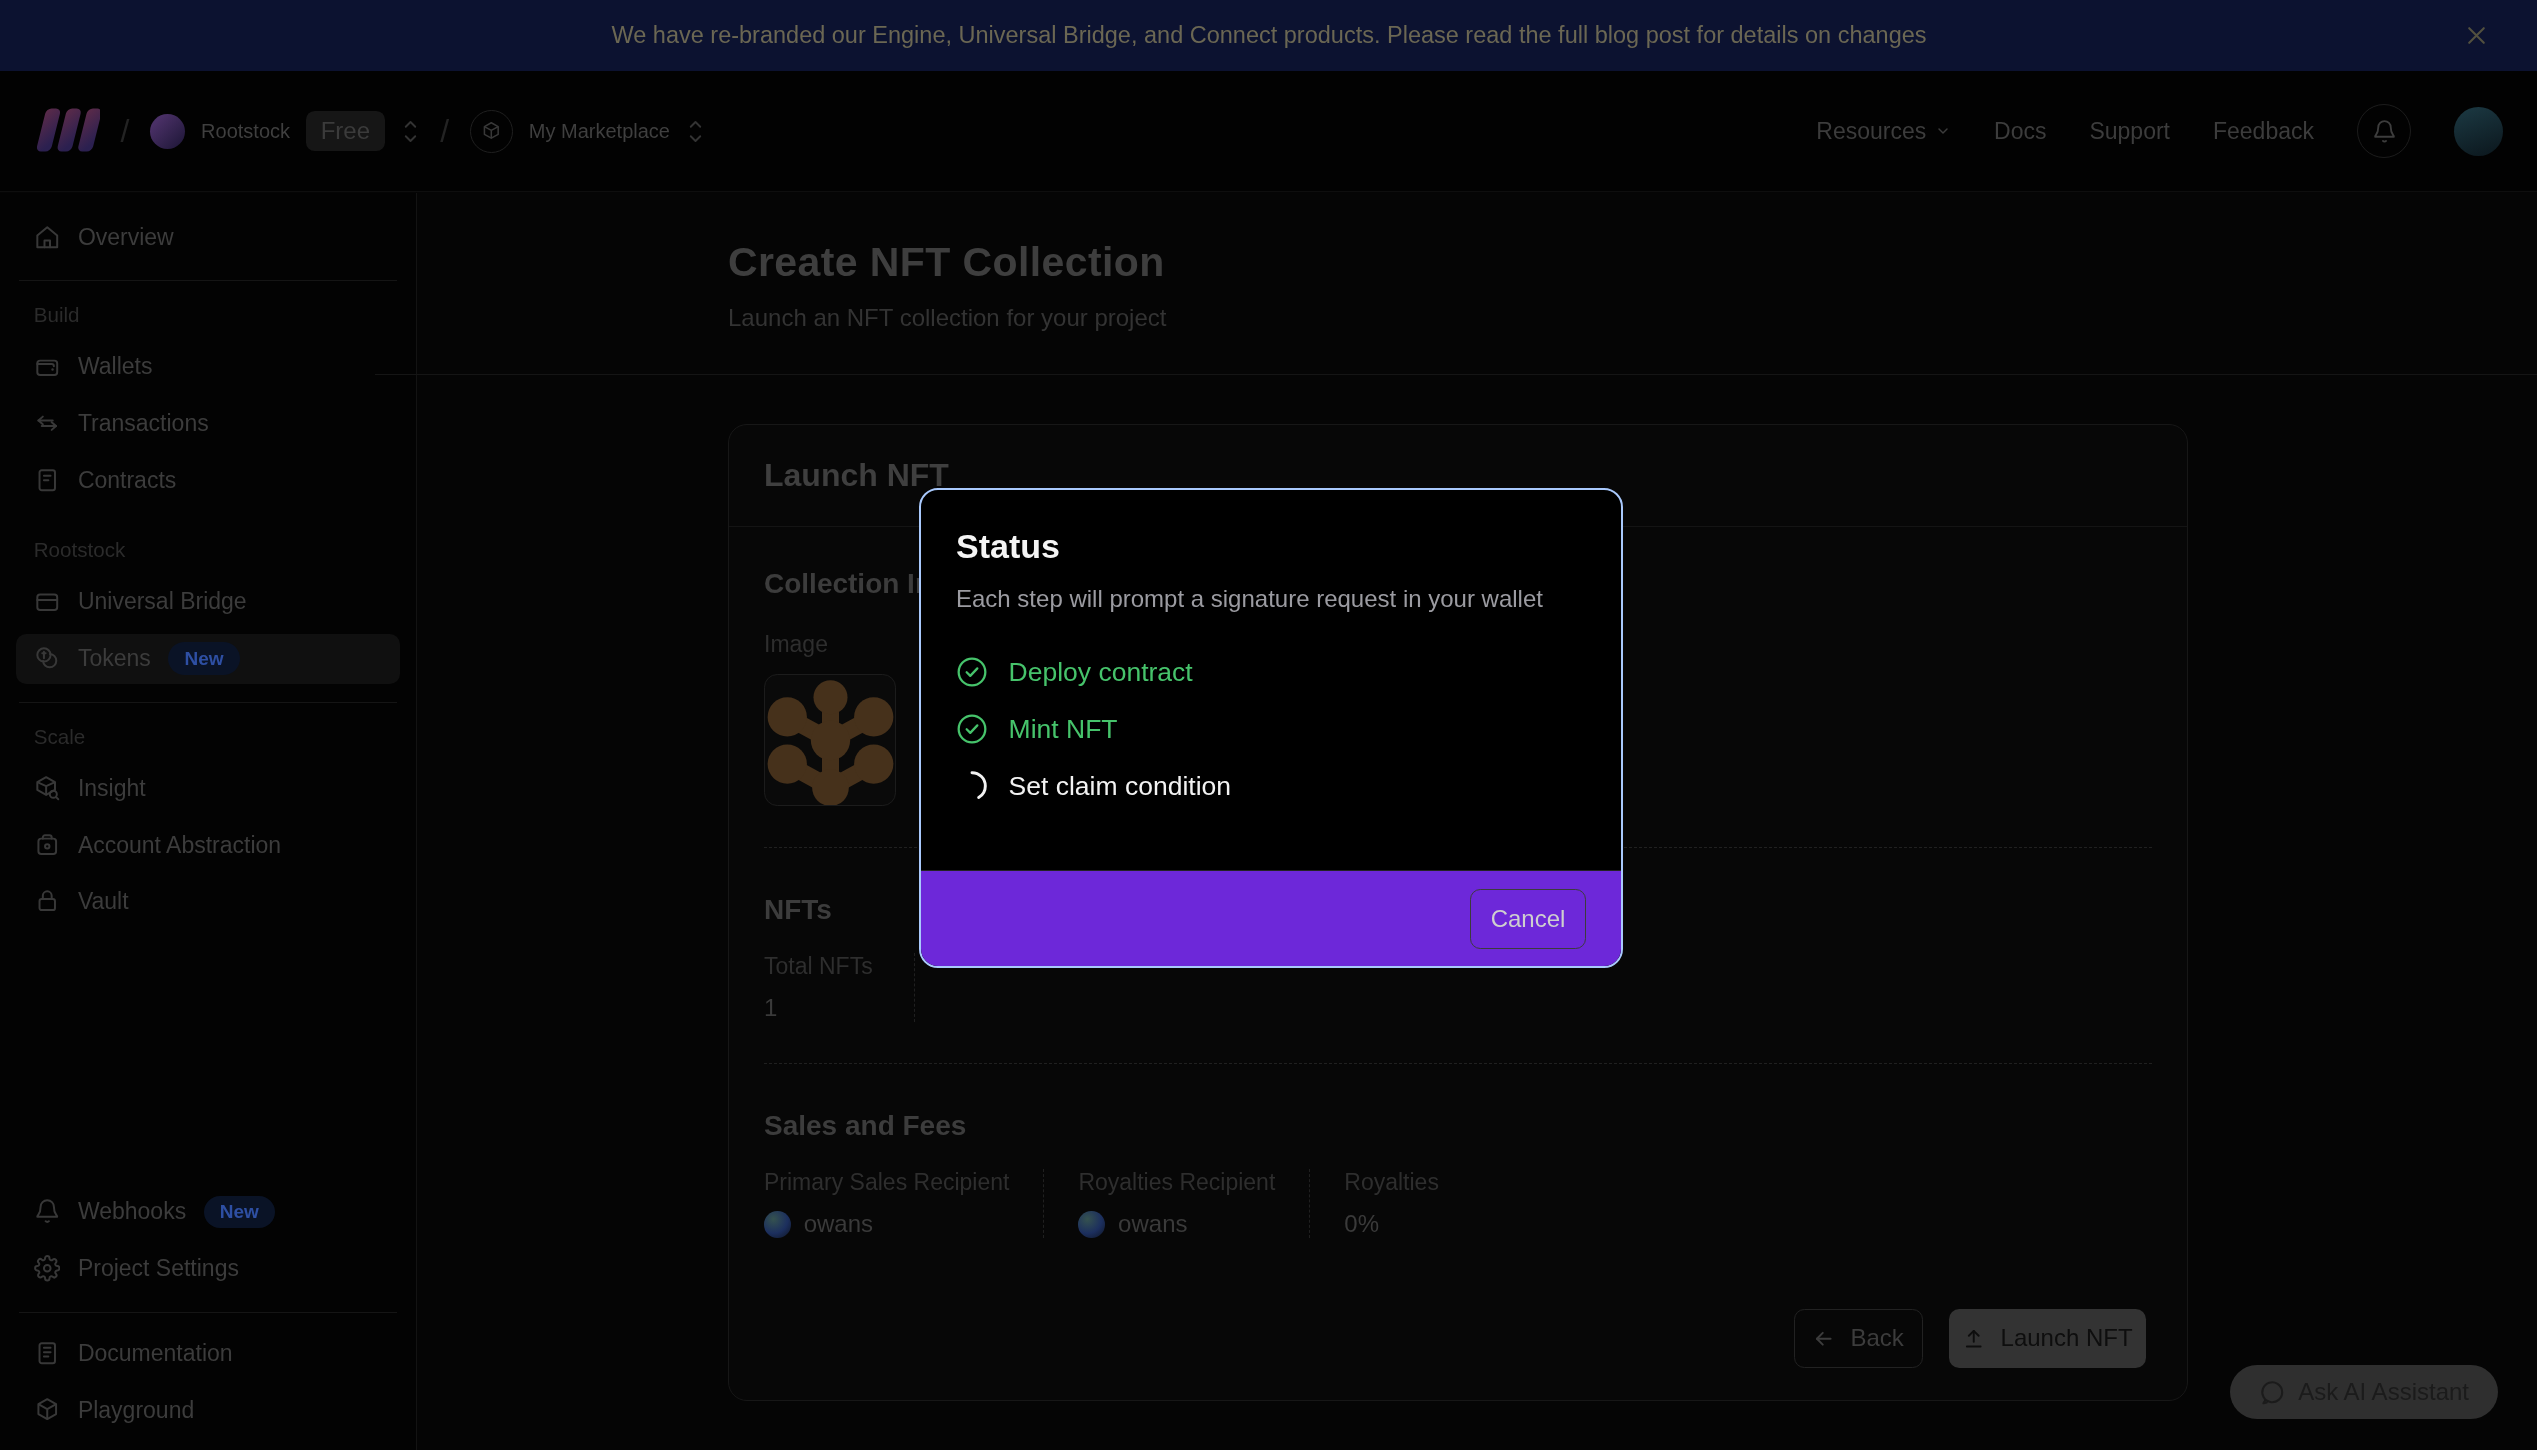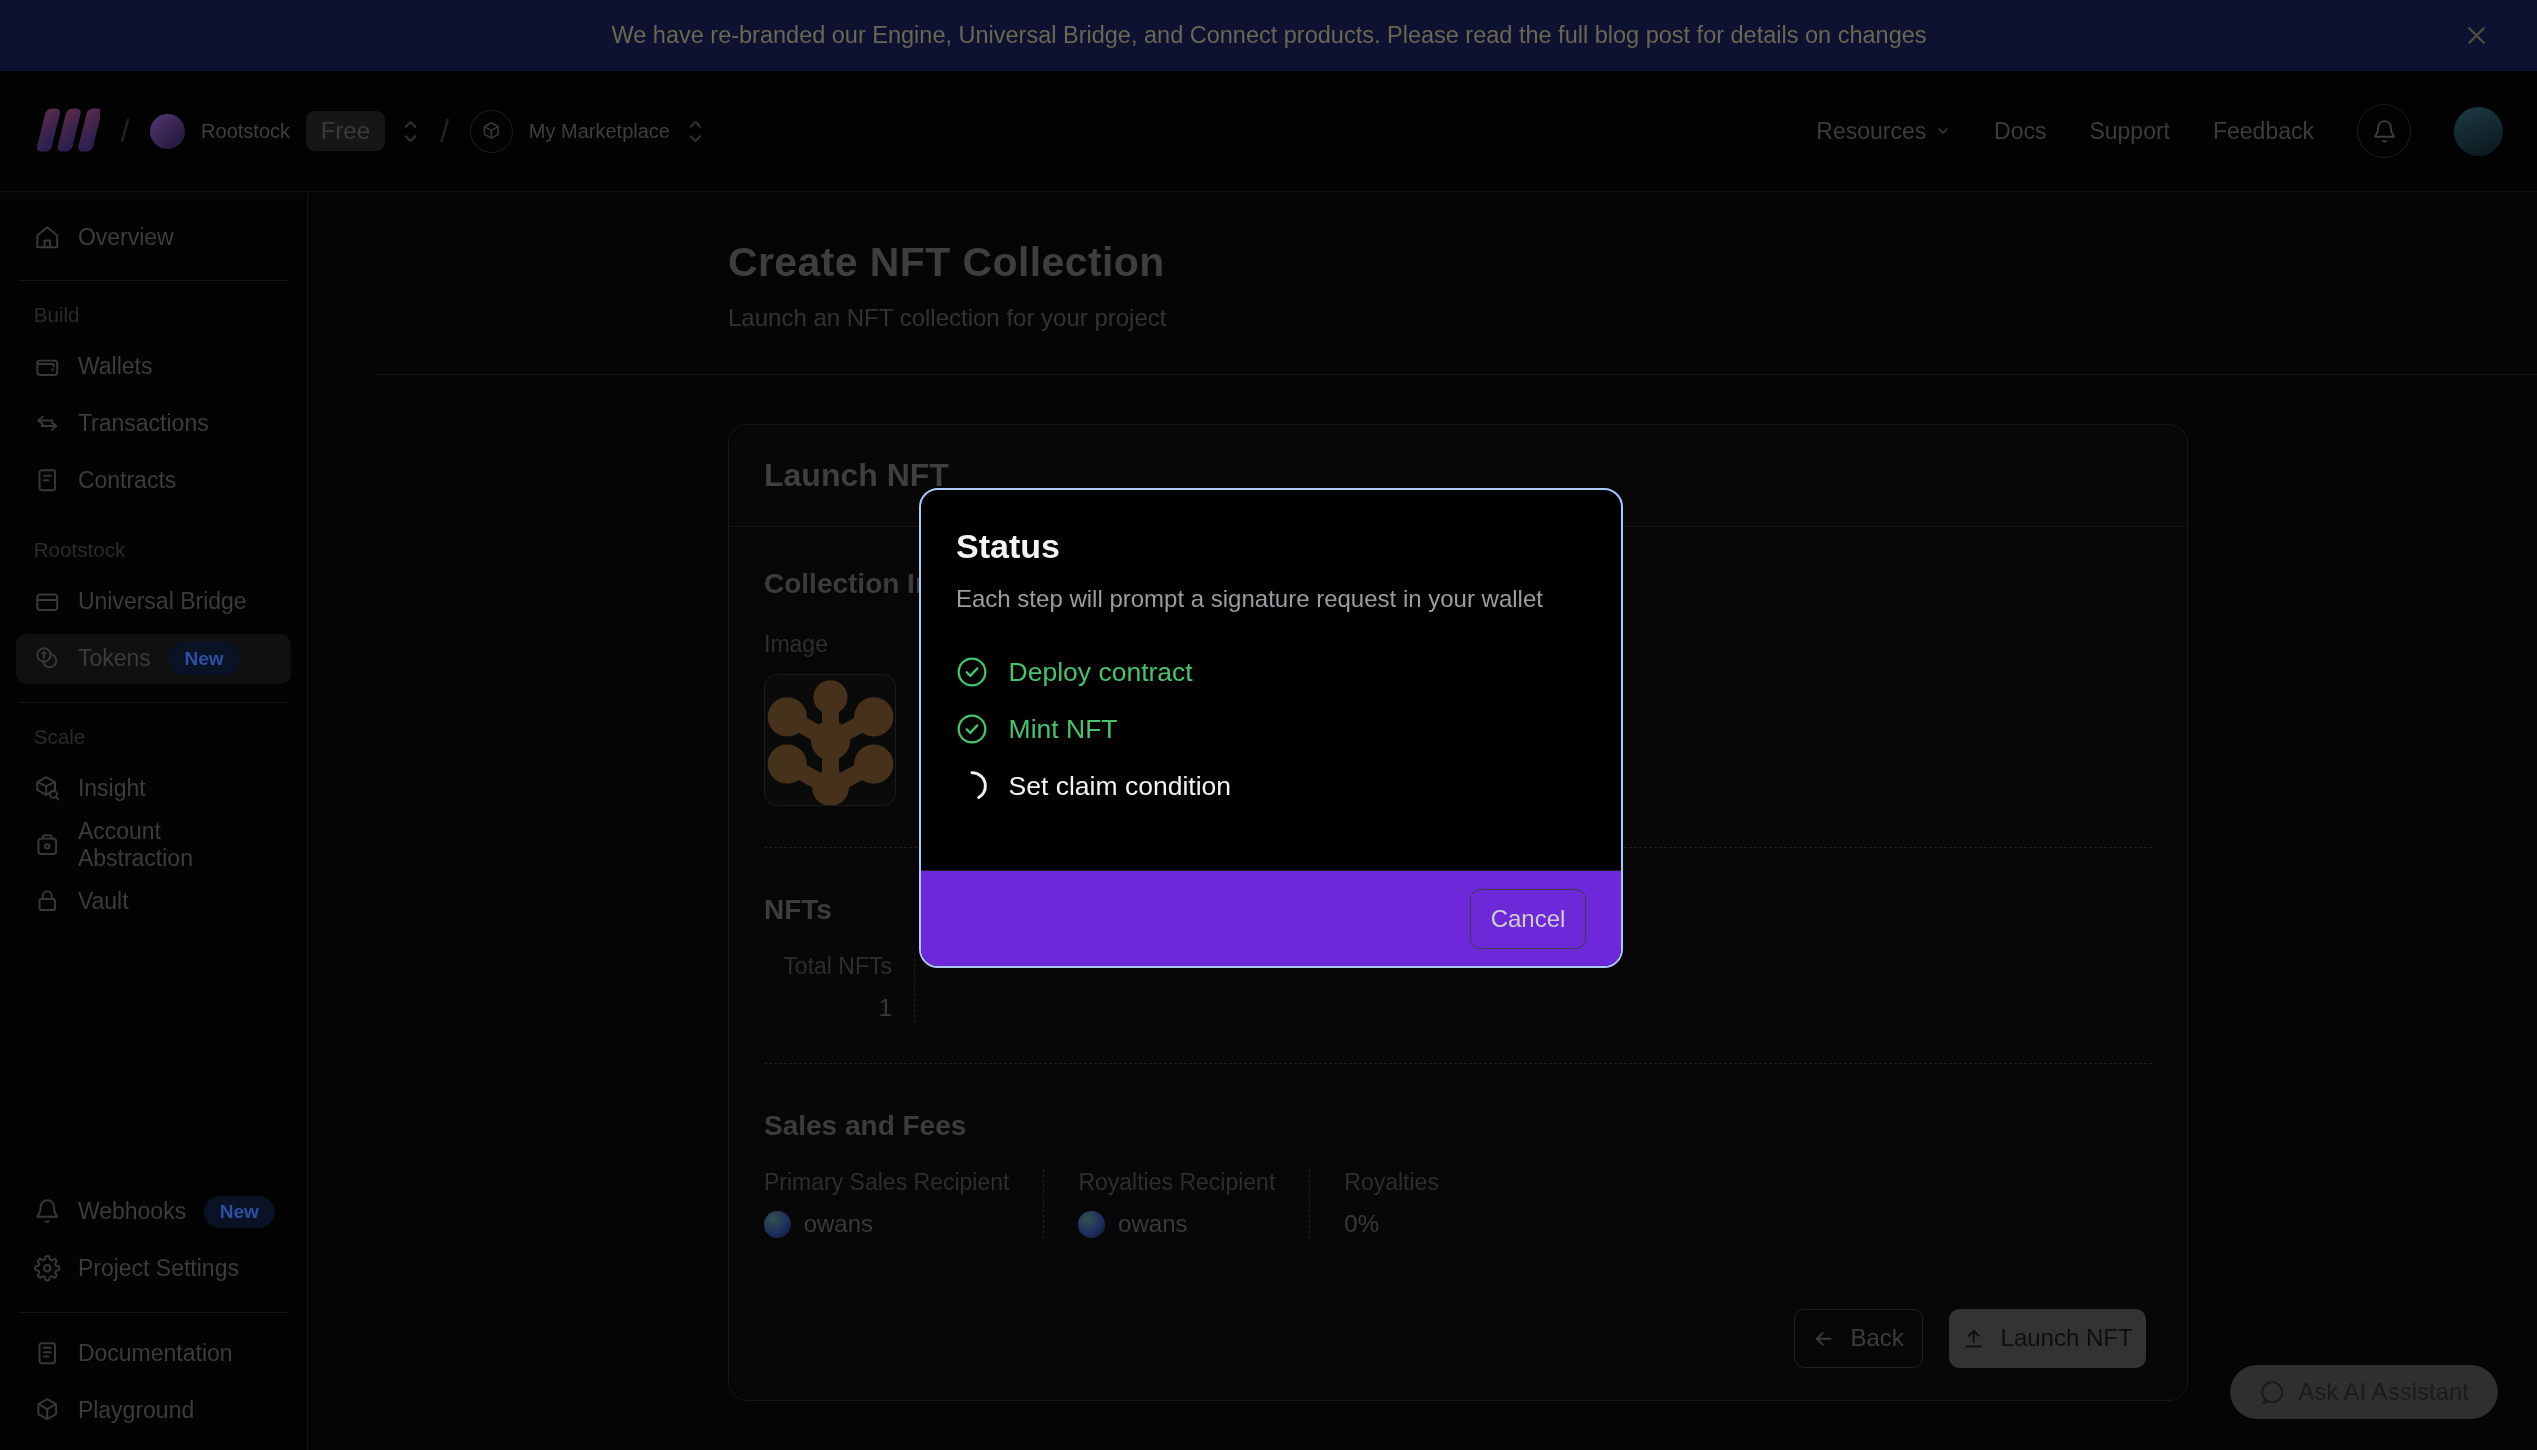--- a/index.html
+++ b/index.html
@@ -23,21 +23,21 @@
   .crumb-name{color:#3f3f3f;font-size:20px;font-weight:500;}
   .plan-badge{background:#161616;color:#3b3b3b;font-size:24px;padding:5.9px 14.7px;border-radius:8.8px;}
   .updown{color:#333;display:flex;flex-direction:column;gap:1.5px;}
   .mk-icon{width:43px;height:43px;border-radius:50%;border:1.5px solid #1f1f1f;display:flex;align-items:center;justify-content:center;color:#383838;}
   .hright{display:flex;align-items:center;gap:43px;}
   .nav-link{color:#3c3c3c;font-size:23px;cursor:pointer;display:flex;align-items:center;gap:8.8px;}
   .bell-btn{width:54px;height:54px;border-radius:50%;border:1.5px solid #1c1c1c;display:flex;align-items:center;justify-content:center;color:#3d3d3d;cursor:pointer;}
   .user-avatar{width:49px;height:49px;border-radius:50%;background:linear-gradient(160deg,#1c3a44,#0b161c);cursor:pointer;}
 
   
-  .sidebar{position:absolute;left:0;top:193px;bottom:0;width:308px;background:#030303;
+  .sidebar{position:absolute;left:0;top:193px;bottom:0;width:417px;background:#030303;
            border-right:0.7px solid #131313;padding:19px 16px 14.7px 16px;display:flex;flex-direction:column;}
   .side-item{display:flex;align-items:center;gap:17.7px;height:50px;padding:0 17.7px;border-radius:10.3px;
              color:#3c3c3c;font-size:23px;cursor:pointer;margin-bottom:6.6px;}
   .side-item svg{flex:0 0 auto;color:#383838;}
   .side-item.active{background:#101010;}
   .side-divider{border-top:0.7px solid #151515;margin:11.8px 2.9px 16px 2.9px;}
   .side-label{color:#2b2b2b;font-size:20.6px;margin:5.9px 0 14.7px 17.7px;}
   .new-badge{background:#0a1326;color:#2e4fa3;font-size:19px;font-weight:600;padding:5.1px 16px;border-radius:22px;}
   .side-spacer{flex:1;}
 
@@ -49,21 +49,21 @@
 
   .card{margin:49px 0 0 353px;width:1460px;background:#070707;border:0.7px solid #171717;border-radius:19px;}
   .card-head{padding:32px 35px;border-bottom:0.7px solid #141414;}
   .card-title{color:#3f3f3f;font-size:32px;font-weight:700;}
   .card-body{padding:41px 35px 0 35px;}
   .sec-heading{color:#3c3c3c;font-size:28px;font-weight:700;}
   .field-label{color:#2e2e2e;font-size:23px;}
   .img-tile{margin-top:16px;width:132px;height:132px;border:0.7px solid #1c1c1c;border-radius:13.2px;background:#0a0a0a;overflow:hidden;}
   .dashed-h{border-top:1.5px dashed #202020;margin-top:41px;}
   .nft-cols{display:flex;margin-top:26.5px;}
-  .nft-col{width:151px;border-right:1.5px dashed #202020;padding-right:22px;text-align:right;}
+  .nft-col{width:151px;border-right:1.5px dashed #202020;padding-right:22px;}
   .value-text{color:#3a3a3a;font-size:24px;margin-top:14.7px;}
   .sales-cols{display:flex;margin-top:26.5px;padding-bottom:44px;}
   .sales-col{padding-right:34px;margin-right:34px;border-right:1.5px dashed #202020;}
   .sales-col:last-child{border-right:none;}
   .recipient{display:flex;align-items:center;gap:13.2px;margin-top:14.7px;}
   .mini-avatar{width:26.5px;height:26.5px;border-radius:50%;
       background:radial-gradient(circle at 35% 30%,#35524f 0%,#1c2f5e 55%,#0e1420 100%);}
   .card-footer{display:flex;justify-content:flex-end;align-items:center;gap:26.5px;padding:26.5px 41px 32px 35px;}
   .btn{display:flex;align-items:center;justify-content:center;gap:14.7px;height:59px;border-radius:10.3px;
        font-size:24px;cursor:pointer;}

